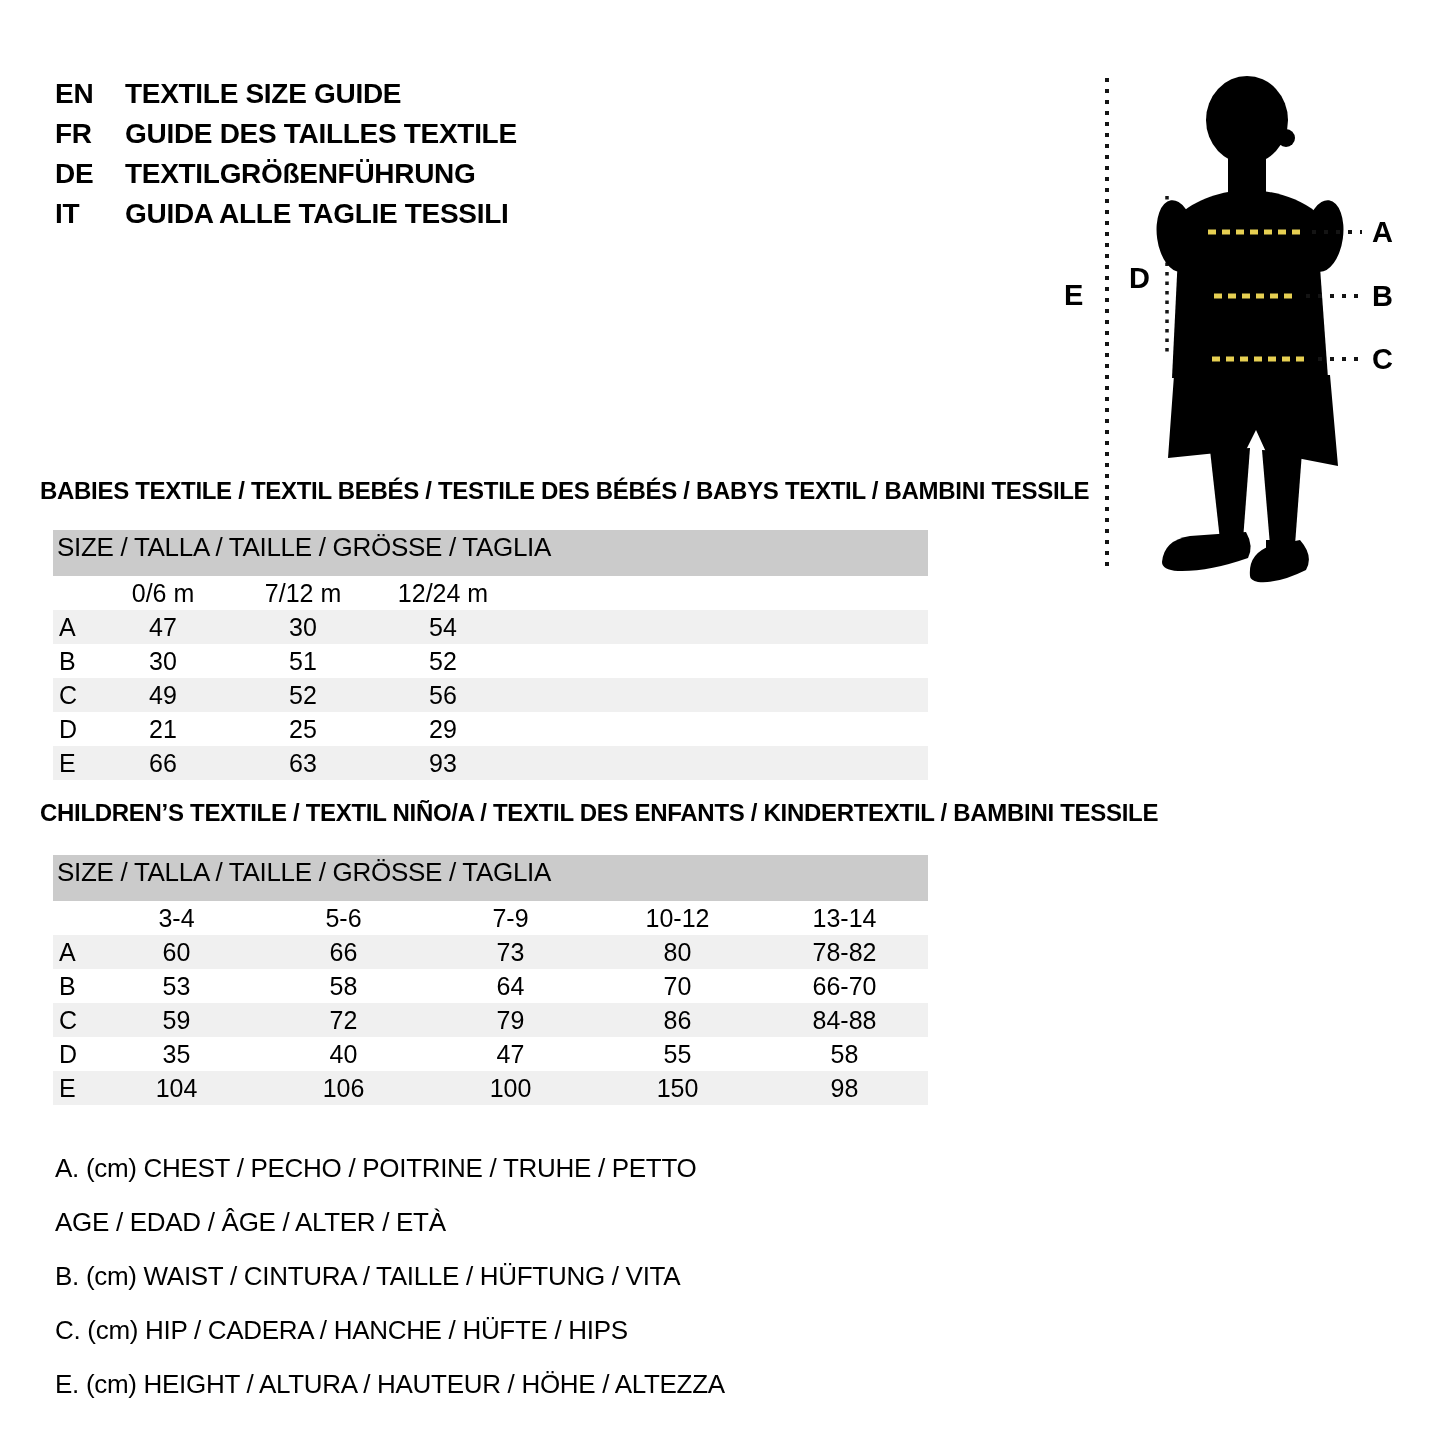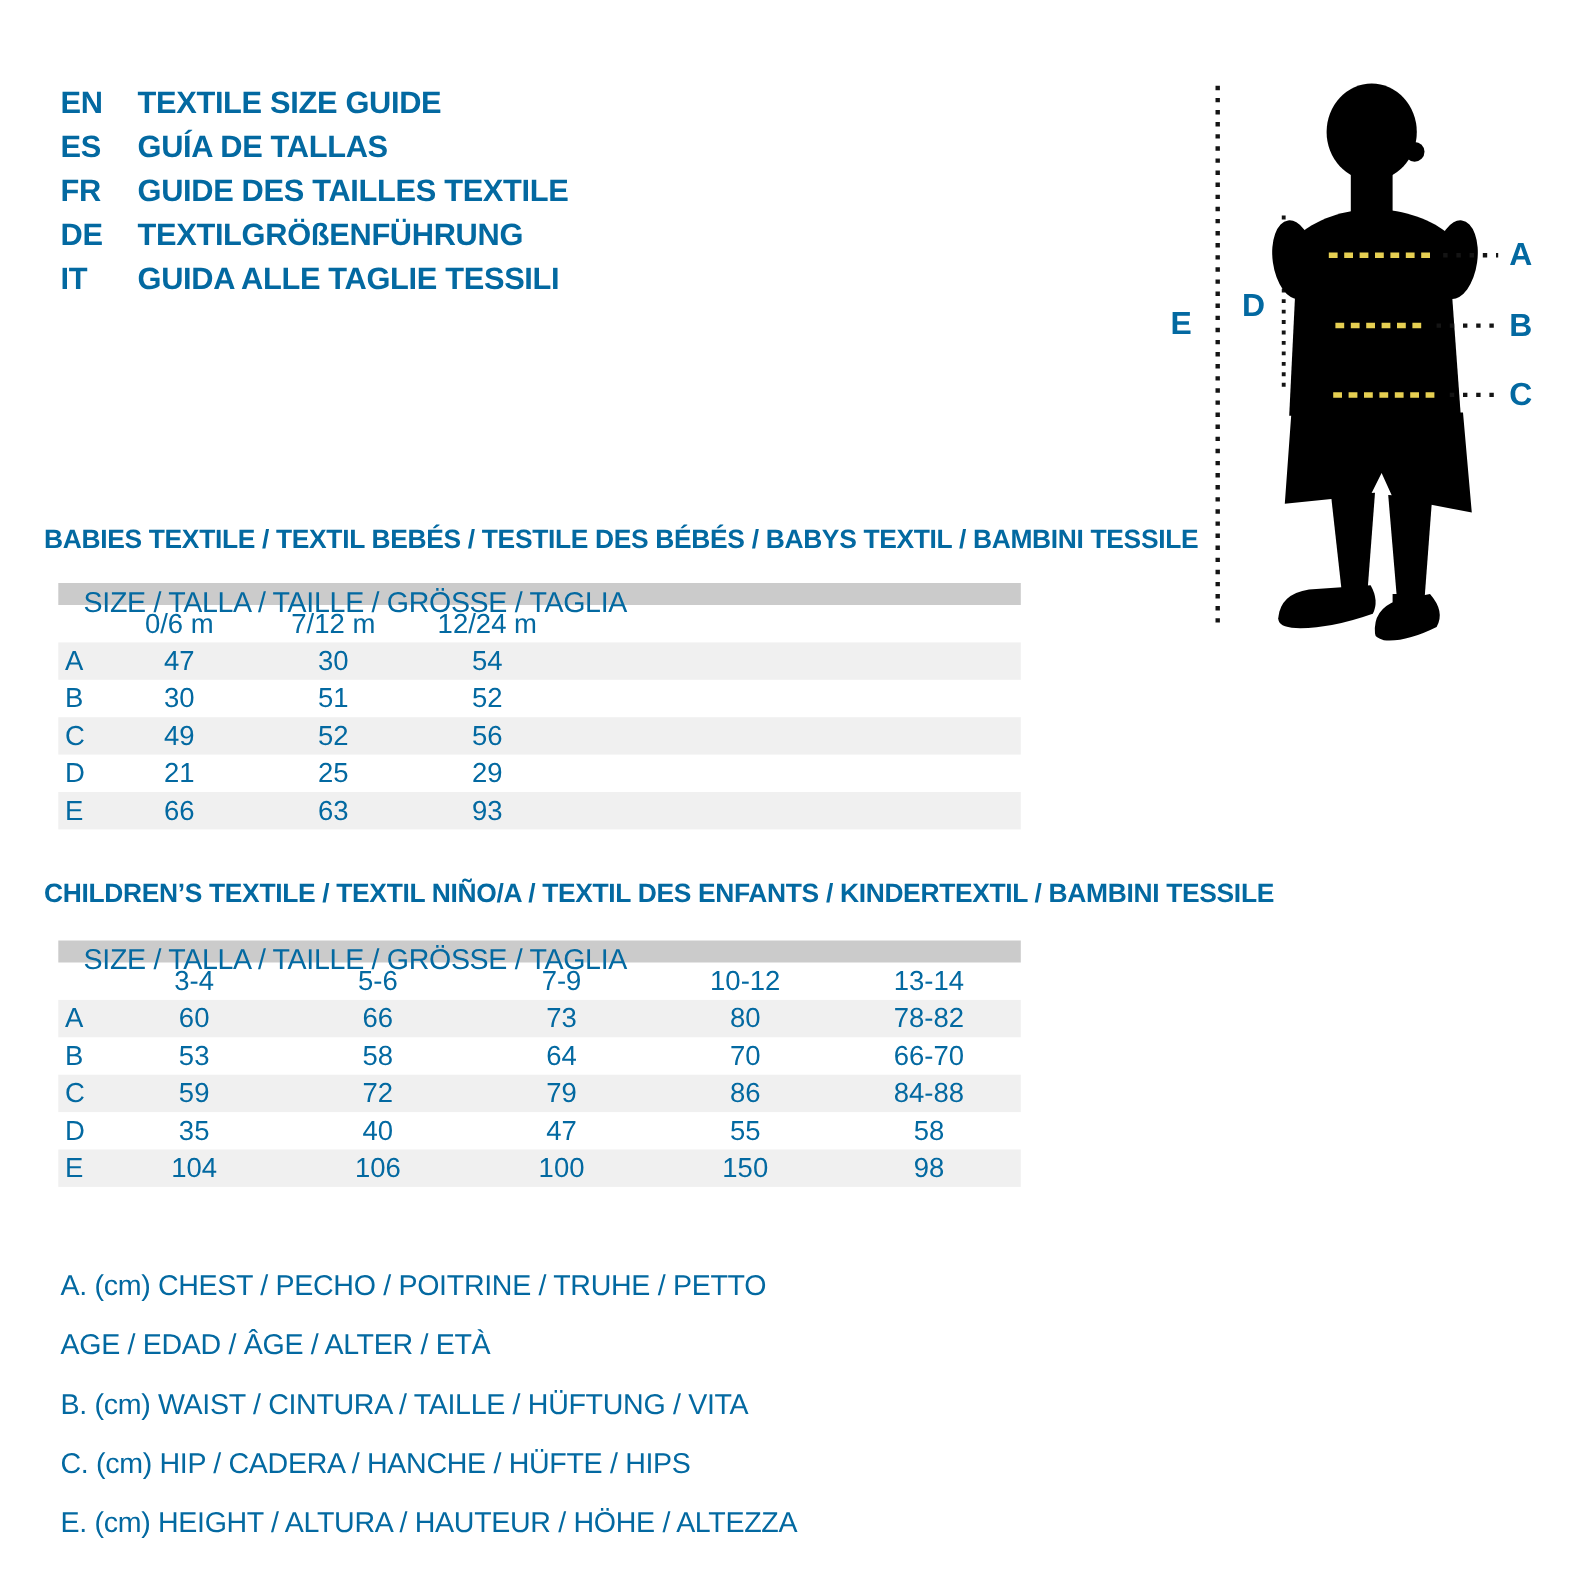--- a/index.html
+++ b/index.html
@@ -1,55 +1,52 @@
 <!DOCTYPE html>
 <html><head>
 <meta charset="utf-8">
 <style>
   html,body{margin:0;padding:0;background:#ffffff;}
   #canvas{position:relative;width:1445px;height:1445px;background:#ffffff;overflow:hidden;
-          font-family:"Liberation Sans",sans-serif;color:#0369a1;}
+          font-family:"Liberation Sans",sans-serif;color:#000000;}
   .abs{position:absolute;}
 
   
   #lang-block{left:55px;top:74px;line-height:40px;font-size:28px;font-weight:bold;letter-spacing:-0.3px;}
   .lang-row{white-space:nowrap;}
   .lang-code{display:inline-block;width:70px;}
 
   
   .fig-letter{font-size:29px;font-weight:bold;letter-spacing:-0.5px;}
 
   
   .section-title{left:40px;font-size:24px;font-weight:bold;letter-spacing:-0.3px;white-space:nowrap;}
 
   
   .size-table{left:53px;width:875px;font-size:25px;}
-  .size-bar{height:20px;background:#cbcbcb;line-height:34px;padding-left:23px;font-size:26px;
+  .size-bar{height:46px;background:#cbcbcb;line-height:34px;padding-left:4px;font-size:26px;
             letter-spacing:-0.3px;white-space:nowrap;box-sizing:border-box;}
   .t-row{display:grid;height:34px;align-items:center;}
   .g-babies{grid-template-columns:40px 140px 140px 140px 1fr;}
   .g-children{grid-template-columns:40px 167px 167px 167px 167px 167px;}
   .t-row .cell{text-align:center;}
   .t-row .rlabel{text-align:left;padding-left:6px;}
   .stripe{background:#f0f0f0;}
 
   
   #legend{left:55px;top:1141px;line-height:54px;font-size:26px;letter-spacing:-0.3px;white-space:nowrap;}
 </style>
 </head>
 <body>
 
 <div id="canvas">
 
   <div id="lang-block" class="abs">
     <div class="lang-row">
       <span class="lang-code">EN</span><span>TEXTILE SIZE GUIDE</span>
-    </div>
-    <div class="lang-row">
-      <span class="lang-code">ES</span><span>GUÍA DE TALLAS</span>
     </div>
     <div class="lang-row">
       <span class="lang-code">FR</span><span>GUIDE DES TAILLES TEXTILE</span>
     </div>
     <div class="lang-row">
       <span class="lang-code">DE</span><span>TEXTILGRÖßENFÜHRUNG</span>
     </div>
     <div class="lang-row">
       <span class="lang-code">IT</span><span>GUIDA ALLE TAGLIE TESSILI</span>
     </div>

